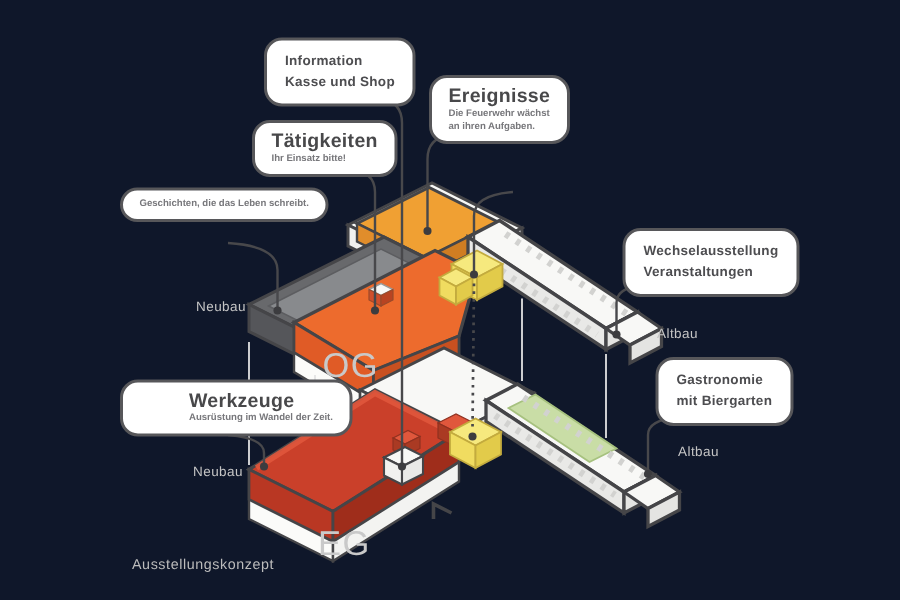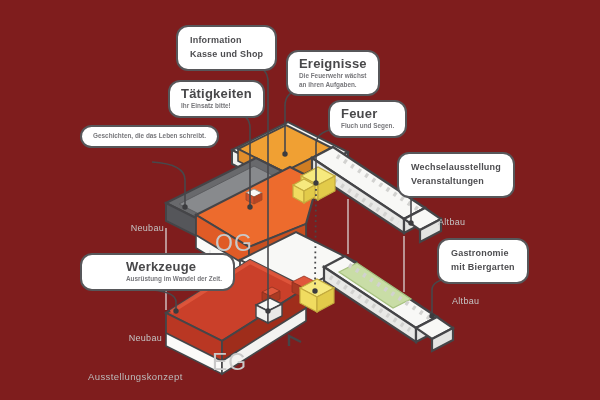--- a/index.html
+++ b/index.html
@@ -1,31 +1,31 @@
 <!DOCTYPE html>
 <html><head>
 <meta charset="utf-8">
 <style>
   html,body{margin:0;padding:0;background:#fff;}
-  .stage{position:relative;width:600px;height:400px;background:#7f1d1d;overflow:hidden;
+  .stage{position:relative;width:600px;height:400px;background:#0f172a;overflow:hidden;
          font-family:"Liberation Sans",sans-serif;}
   .stage svg{position:absolute;left:0;top:0;}
   
   .bubble{position:absolute;background:#fff;border:2px solid #57575a;border-radius:12px;
           padding:5px 11px 5px 11px;z-index:6;white-space:nowrap;}
   .bubble .t{display:block;font-weight:bold;font-size:13px;line-height:1.15;
              color:#48484a;letter-spacing:.2px;}
   .bubble .s{display:block;font-weight:bold;font-size:6.4px;line-height:1.35;
              color:#77777b;letter-spacing:0;}
   .bubble.small{padding:7px 12px;}
   .bubble.small .l{display:block;font-weight:bold;font-size:9px;line-height:1.55;
                    color:#4d4d50;letter-spacing:.2px;}
   
   .lbl{position:absolute;color:#c5c5c5;font-size:9px;letter-spacing:.3px;z-index:2;}
-  .lbl.right{text-align:right;margin-top:24px;}
+  .lbl.right{text-align:right;}
   .floorlbl{position:absolute;color:#c9c9c9;font-size:23px;letter-spacing:1px;z-index:2;padding-left:48px;}
   .footer{position:absolute;color:#bcbcbc;font-size:9.5px;letter-spacing:.4px;z-index:2;}
 </style>
 </head>
 <body>
 
 <div class="stage">
 
 <svg width="600" height="400" viewBox="0 0 600 400">
 
@@ -183,30 +183,26 @@
   <span class="t">Tätigkeiten</span>
   <span class="s">Ihr Einsatz bitte!</span>
 </div>
 
 <div class="bubble" style="left:286px;top:50px;">
   <span class="t">Ereignisse</span>
   <span class="s">Die Feuerwehr wächst</span>
   <span class="s">an ihren Aufgaben.</span>
 </div>
 
-<div class="bubble" style="left:328px;top:100px;">
-  <span class="t">Feuer</span>
-  <span class="s">Fluch und Segen.</span>
-</div>
 
 <div class="bubble" style="left:80px;top:125px;">
   <span class="s">Geschichten, die das Leben schreibt.</span>
 </div>
 
-<div class="bubble small" style="left:397px;top:152px;">
+<div class="bubble small" style="left:415px;top:152px;">
   <span class="l">Wechselausstellung</span>
   <span class="l">Veranstaltungen</span>
 </div>
 
 <div class="bubble small" style="left:437px;top:238px;">
   <span class="l">Gastronomie</span>
   <span class="l">mit Biergarten</span>
 </div>
 
 <div class="bubble" style="left:80px;top:253px;padding-left:44px;">

